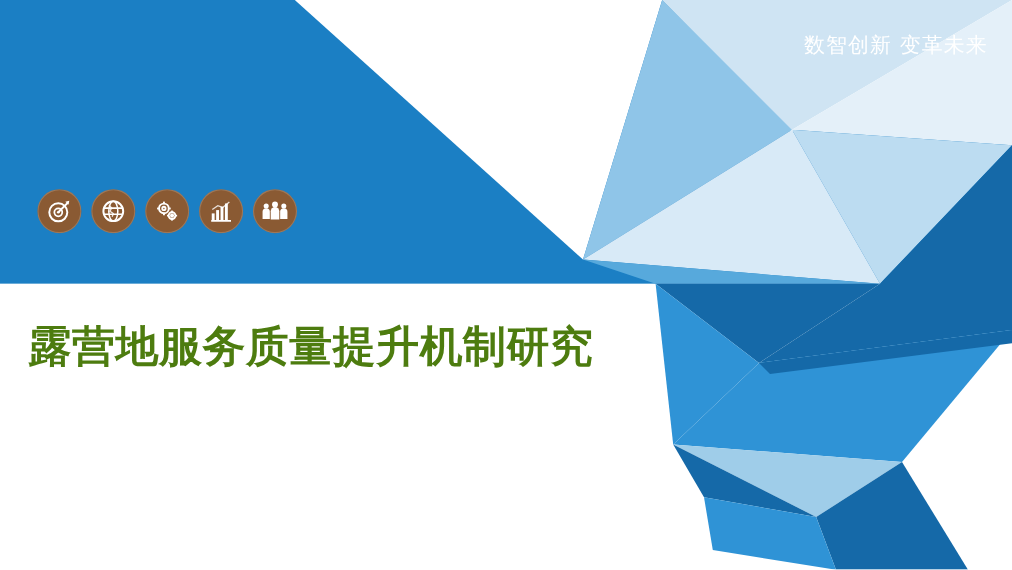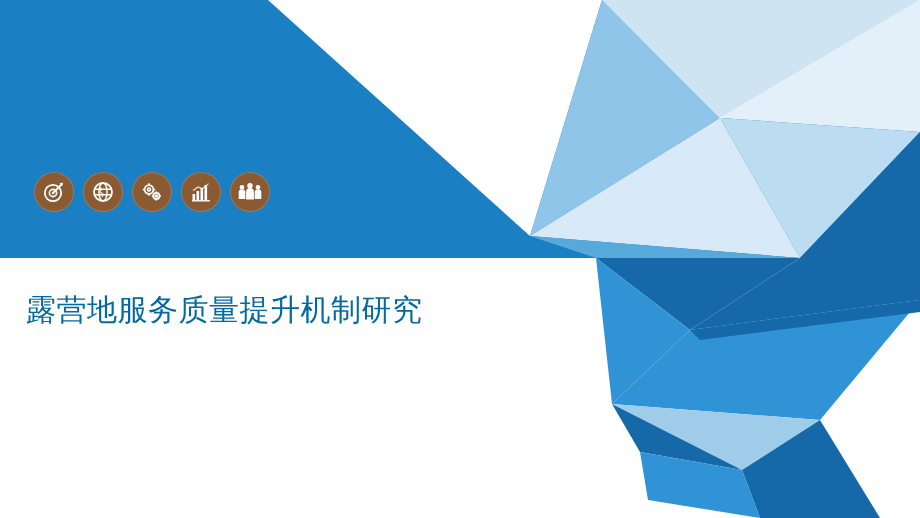--- a/index.html
+++ b/index.html
@@ -74,23 +74,23 @@
   }
   .icon-badge svg {
     display: block;
   }
   
   .title {
     position: absolute;
     left: 26px;
     top: 288px;
     width: 520px;
-    color: #0369a1;
-    font-size: 30px;
-    font-weight: normal;
+    color: #4d7c0f;
+    font-size: 39px;
+    font-weight: bold;
     line-height: 1.45;
     letter-spacing: 0.5px;
     font-family: "DejaVu Sans", "Liberation Sans", sans-serif;
   }
 </style>
 </head>
 <body>
 
 <div class="slide">
 
@@ -113,20 +113,21 @@
     <polygon points="800,258 920,132 920,300 690,330" fill="#1569a8"></polygon>
     <polygon points="596,258 690,330 612,404" fill="#2f93d6"></polygon>
     <polygon points="690,330 920,300 820,420 612,404" fill="#2f93d6"></polygon>
     <polygon points="612,404 820,420 742,470" fill="#9fcde9"></polygon>
     <polygon points="612,404 742,470 640,452" fill="#1569a8"></polygon>
     <polygon points="742,470 820,420 880,518 760,518" fill="#1569a8"></polygon>
     <polygon points="640,452 742,470 760,518 648,500" fill="#2f93d6"></polygon>
     <polygon points="690,330 920,300 920,312 700,340" fill="#1569a8"></polygon>
   </svg>
 
+  <div class="tagline">数智创新  变革未来</div>
 
   <div class="icon-row">
     <div class="icon-badge">
       <svg width="24" height="24" viewBox="0 0 24 24">
         <circle cx="11" cy="13" r="8.2" fill="none" stroke="#ffffff" stroke-width="1.8"></circle>
         <circle cx="11" cy="13" r="3.6" fill="none" stroke="#ffffff" stroke-width="1.6"></circle>
         <circle cx="11" cy="13" r="1.2" fill="#ffffff"></circle>
         <path d="M11 13 L20 4" stroke="#ffffff" stroke-width="1.8" fill="none"></path>
         <path d="M17.4 3.4 L21 2.6 L20.2 6.2 Z" fill="#ffffff"></path>
       </svg>

